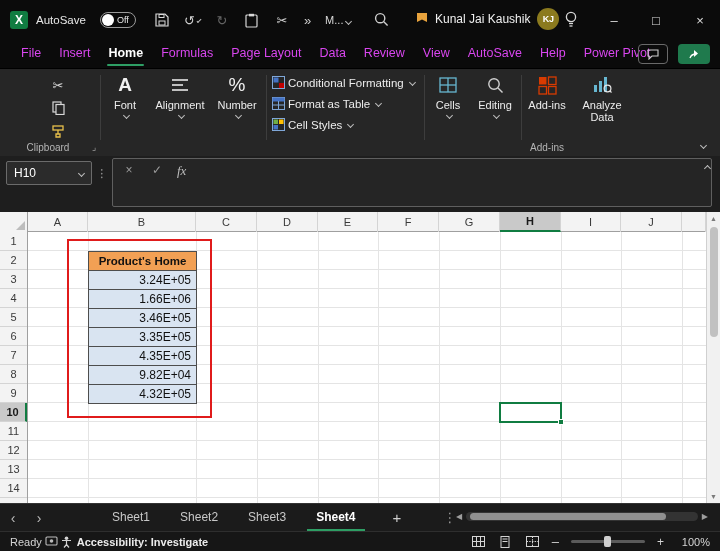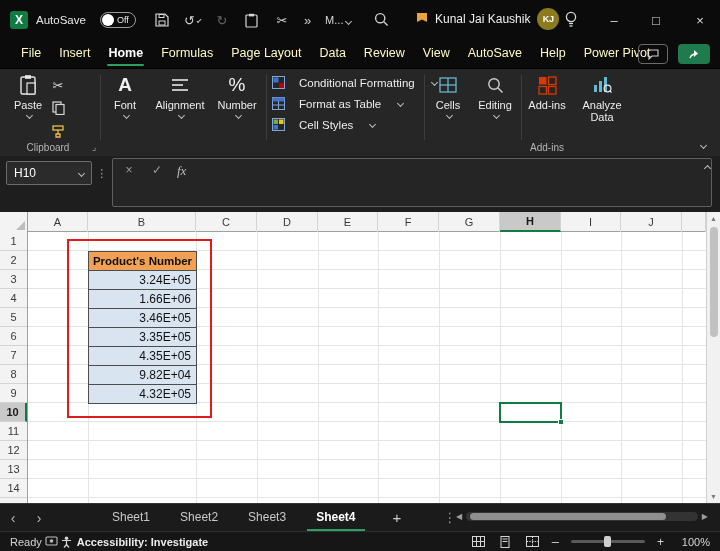--- a/index.html
+++ b/index.html
@@ -24,38 +24,38 @@
 .account{position:absolute;left:416px;top:8px;display:flex;align-items:center;gap:7px}
 .flagic{width:12px;height:13px}
 .uname{font-size:12px;color:#f0f0f0}
 .avatar{width:22px;height:22px;border-radius:50%;background:#8b7a1e;color:#fff;font-size:9px;font-weight:bold;display:flex;align-items:center;justify-content:center}
 .bulb{position:absolute;left:564px;top:11px}
 .winbtn{position:absolute;top:0;width:36px;height:40px;display:flex;align-items:center;justify-content:center;font-size:13px;color:#dcdcdc}
 .winbtn.min{left:596px}.winbtn.max{left:638px}.winbtn.close{left:682px}
 
 
 .menubar{position:absolute;top:40px;left:0;width:720px;height:28px;background:#0b0b0b;display:flex;align-items:center;padding-left:12px}
-.menu-item{padding:0 9px;font-size:12.5px;color:#fef9c3;height:28px;line-height:27px;position:relative}
+.menu-item{padding:0 9px;font-size:12.5px;color:#d946ef;height:28px;line-height:27px;position:relative}
 .menu-item.active{font-weight:bold;color:#fff}
 .menu-item.active::after{content:"";position:absolute;left:8px;right:8px;bottom:2px;height:2.5px;background:#2E9E64;border-radius:2px}
 .mb-right{position:absolute;right:10px;top:44px;display:flex;gap:10px;align-items:center}
 .comment-btn{width:30px;height:20px;border:1px solid #6a6a6a;border-radius:4px;display:flex;align-items:center;justify-content:center}
 .share-btn{width:32px;height:20px;background:#1F7A4D;border-radius:4px;display:flex;align-items:center;justify-content:center}
 
 
 .ribbon{position:absolute;top:68px;left:0;width:720px;height:88px;background:#262626;border-top:1px solid #000}
 .grouplabel{position:absolute;bottom:3px;font-size:10px;color:#b5b5b5;text-align:center}
 .vsep{position:absolute;top:6px;bottom:16px;width:1px;background:#3d3d3d}
 .bigbtn{position:absolute;top:4px;display:flex;flex-direction:column;align-items:center;gap:2px}
 .bigbtn .bicon{height:24px;display:flex;align-items:center;justify-content:center;font-size:19px;color:#f0f0f0}
 .bigbtn .blabel{font-size:11px;color:#ececec;white-space:nowrap;text-align:center;line-height:12px}
 .smallcol{position:absolute;left:50px;top:8px;display:flex;flex-direction:column;gap:7px}
 .smallcol .ic{width:16px;height:16px;display:flex;align-items:center;justify-content:center;font-size:13px;color:#d8d8d8}
 .styles-rows{position:absolute;left:272px;top:5px;display:flex;flex-direction:column;gap:4px}
-.style-row{display:flex;align-items:center;gap:14px;height:17px;font-size:11.5px;color:#ececec}
+.style-row{display:flex;align-items:center;gap:3px;height:17px;font-size:11.5px;color:#ececec}
 .mini-grid{width:13px;height:13px;display:inline-block}
 .launcher{position:absolute;font-size:9px;color:#9a9a9a}
 .rb-collapse{position:absolute;right:14px;bottom:8px}
 
 
 .formulabar{position:absolute;top:156px;left:0;width:720px;height:56px;background:#1e1e1e}
 .namebox{position:absolute;left:6px;top:5px;width:86px;height:24px;background:#2b2b2b;border:1px solid #6b6b6b;border-radius:2px;display:flex;align-items:center;padding:0 7px;font-size:12px;color:#fff}
 .namebox .chev{margin-left:auto}
 .fdots{position:absolute;left:100px;top:8px;color:#8a8a8a;font-size:13px;letter-spacing:1px}
 .fpanel{position:absolute;left:112px;top:2px;right:8px;bottom:5px;background:#252525;border:1px solid #5f5f5f;border-radius:2px;display:flex;align-items:flex-start;padding:4px 8px;gap:12px}
@@ -191,31 +191,20 @@
     <span class="share-btn">
       <svg width="12" height="11" viewBox="0 0 12 11">
           <path d="M2 9c1-3 4-4 6-4" fill="none" stroke="#fff" stroke-width="1.3"></path>
           <path d="M6 1l4 3.5L6 8z" fill="#fff"></path>
         </svg>
     </span>
   </div>
 
   <div class="ribbon">
 
-    <div class="bigbtn" style="left:8px;width:40px">
-      <span class="bicon">
-        <svg width="18" height="22" viewBox="0 0 18 22">
-            <rect x="2" y="3" width="14" height="17" rx="1.5" fill="none" stroke="#e8e8e8" stroke-width="1.4"></rect>
-            <rect x="6" y="1.2" width="6" height="3.6" fill="#e8e8e8"></rect>
-            <rect x="8" y="9" width="8" height="11" fill="#262626" stroke="#e8e8e8" stroke-width="1.2"></rect>
-          </svg>
-      </span>
-      <span class="blabel">Paste</span>
-      <span class="chev"></span>
-    </div>
     <div class="smallcol">
       <span class="ic">✂</span>
       <span class="ic">
         <svg width="13" height="14" viewBox="0 0 13 14">
             <rect x="1" y="1" width="8" height="10" fill="none" stroke="#d8d8d8" stroke-width="1.2"></rect>
             <rect x="4" y="3.5" width="8" height="10" fill="#262626" stroke="#d8d8d8" stroke-width="1.2"></rect>
           </svg>
       </span>
       <span class="ic">
         <svg width="14" height="13" viewBox="0 0 14 13">
@@ -391,21 +380,21 @@
       <div class="vline" style="left:229px"></div>
       <div class="vline" style="left:290px"></div>
       <div class="vline" style="left:350px"></div>
       <div class="vline" style="left:411px"></div>
       <div class="vline" style="left:472px"></div>
       <div class="vline" style="left:533px"></div>
       <div class="vline" style="left:593px"></div>
       <div class="vline" style="left:654px"></div>
     </div>
 
-    <div class="ocell" style="top:39px">Product's Number</div>
+    <div class="ocell" style="top:39px">Product's Home</div>
     <div class="bcell" style="top:58px">3.24E+05</div>
     <div class="bcell" style="top:77px">1.66E+06</div>
     <div class="bcell" style="top:96px">3.46E+05</div>
     <div class="bcell" style="top:115px">3.35E+05</div>
     <div class="bcell" style="top:134px">4.35E+05</div>
     <div class="bcell" style="top:153px">9.82E+04</div>
     <div class="bcell" style="top:172px">4.32E+05</div>
 
     <div class="redbox"></div>
 

